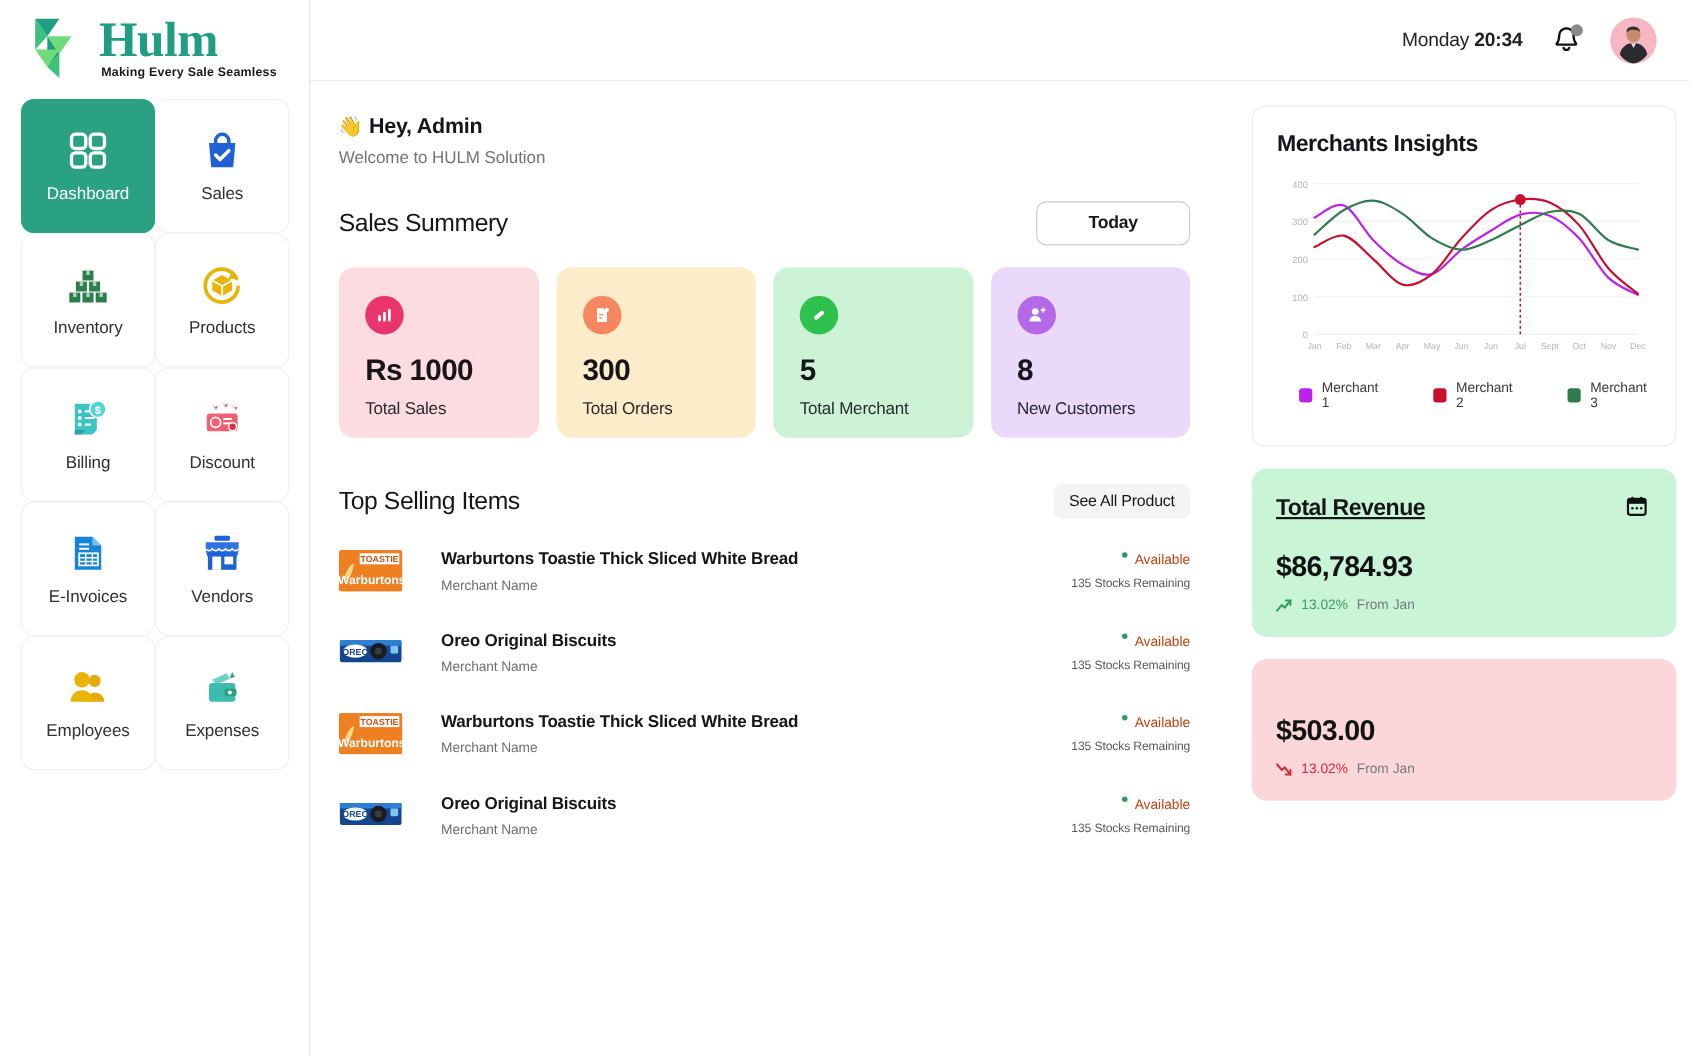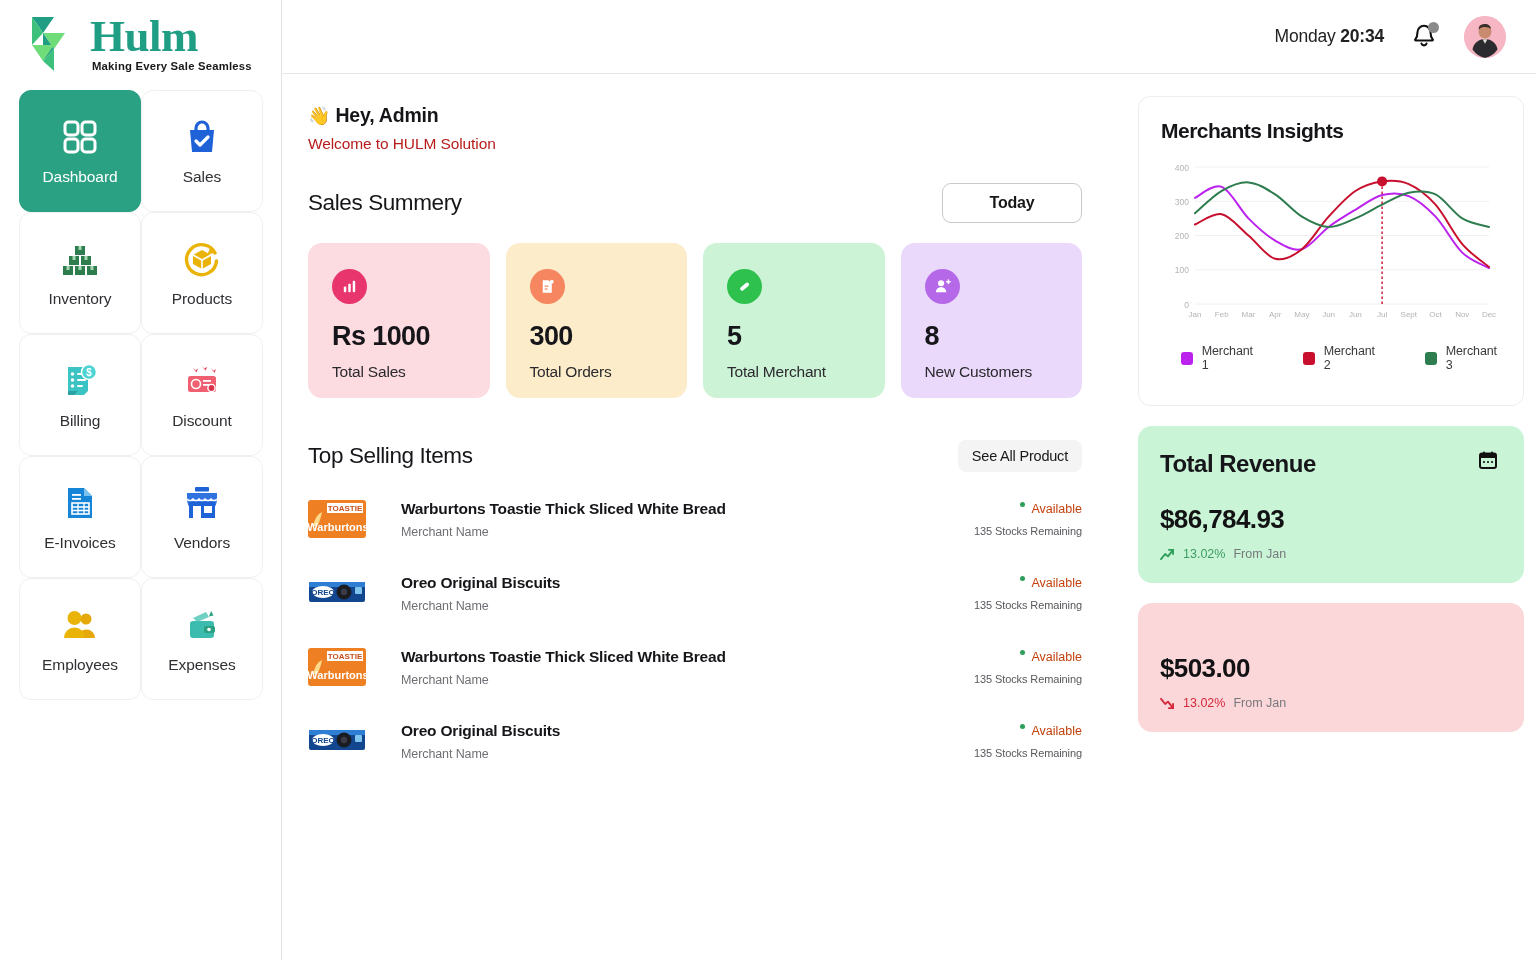--- a/index.html
+++ b/index.html
@@ -105,21 +105,21 @@
   .content {
     flex: 1; display: flex; gap: 0px;
     padding: 0px 0 0 0;
     min-height: 0;
   }
   .col-left { width: 830px; padding: 30px 0 0 26px; flex-shrink: 0; }
   .col-right { flex: 1; padding: 22px 30px 0 26px; }
 
   .greet { font-size: 19.5px; font-weight: 700; color: #16161a; letter-spacing: -0.2px; }
   .greet .wave { font-size: 18px; }
-  .subgreet { font-size: 15.5px; color: #b91c1c; margin-top: 8px; letter-spacing: -0.1px; }
+  .subgreet { font-size: 15.5px; color: #737373; margin-top: 8px; letter-spacing: -0.1px; }
 
   .sec-head {
     display: flex; align-items: center; justify-content: space-between;
     margin-top: 30px; padding-right: 30px;
   }
   .sec-title { font-size: 22.5px; font-weight: 400; color: #16161a; letter-spacing: -0.4px; }
   .btn-today {
     width: 140px; height: 40px;
     border: 1px solid #c9c9c9; border-radius: 9px;
     background: #fff; cursor: pointer;
@@ -185,21 +185,21 @@
   .legend { display: flex; gap: 46px; margin-top: 8px; padding-left: 20px; }
   .legend-item { display: flex; align-items: center; gap: 9px; }
   .legend-sw { width: 13px; height: 13px; border-radius: 3px; }
   .legend-lb { font-size: 12.5px; color: #3a3a3e; letter-spacing: -0.1px; }
 
   .kpi-card {
     border-radius: 14px; padding: 24px 26px 22px 22px;
     margin-top: 20px; position: relative;
   }
   .kpi-head { display: flex; align-items: flex-start; justify-content: space-between; }
-  .kpi-title { font-size: 24px; font-weight: 700; color: #16161a; letter-spacing: -0.5px; }
+  .kpi-title { font-size: 21px; font-weight: 700; color: #16161a; letter-spacing: -0.5px; text-decoration: underline; }
   .kpi-value { font-size: 26px; font-weight: 700; color: #121214; margin-top: 26px; letter-spacing: -0.6px; }
   .kpi-foot { display: flex; align-items: center; gap: 8px; margin-top: 12px; }
   .kpi-pct { font-size: 12.5px; }
   .kpi-from { font-size: 12.5px; color: #77787d; }
 </style>
 </head>
 <body>
 
 <div class="app">
 

